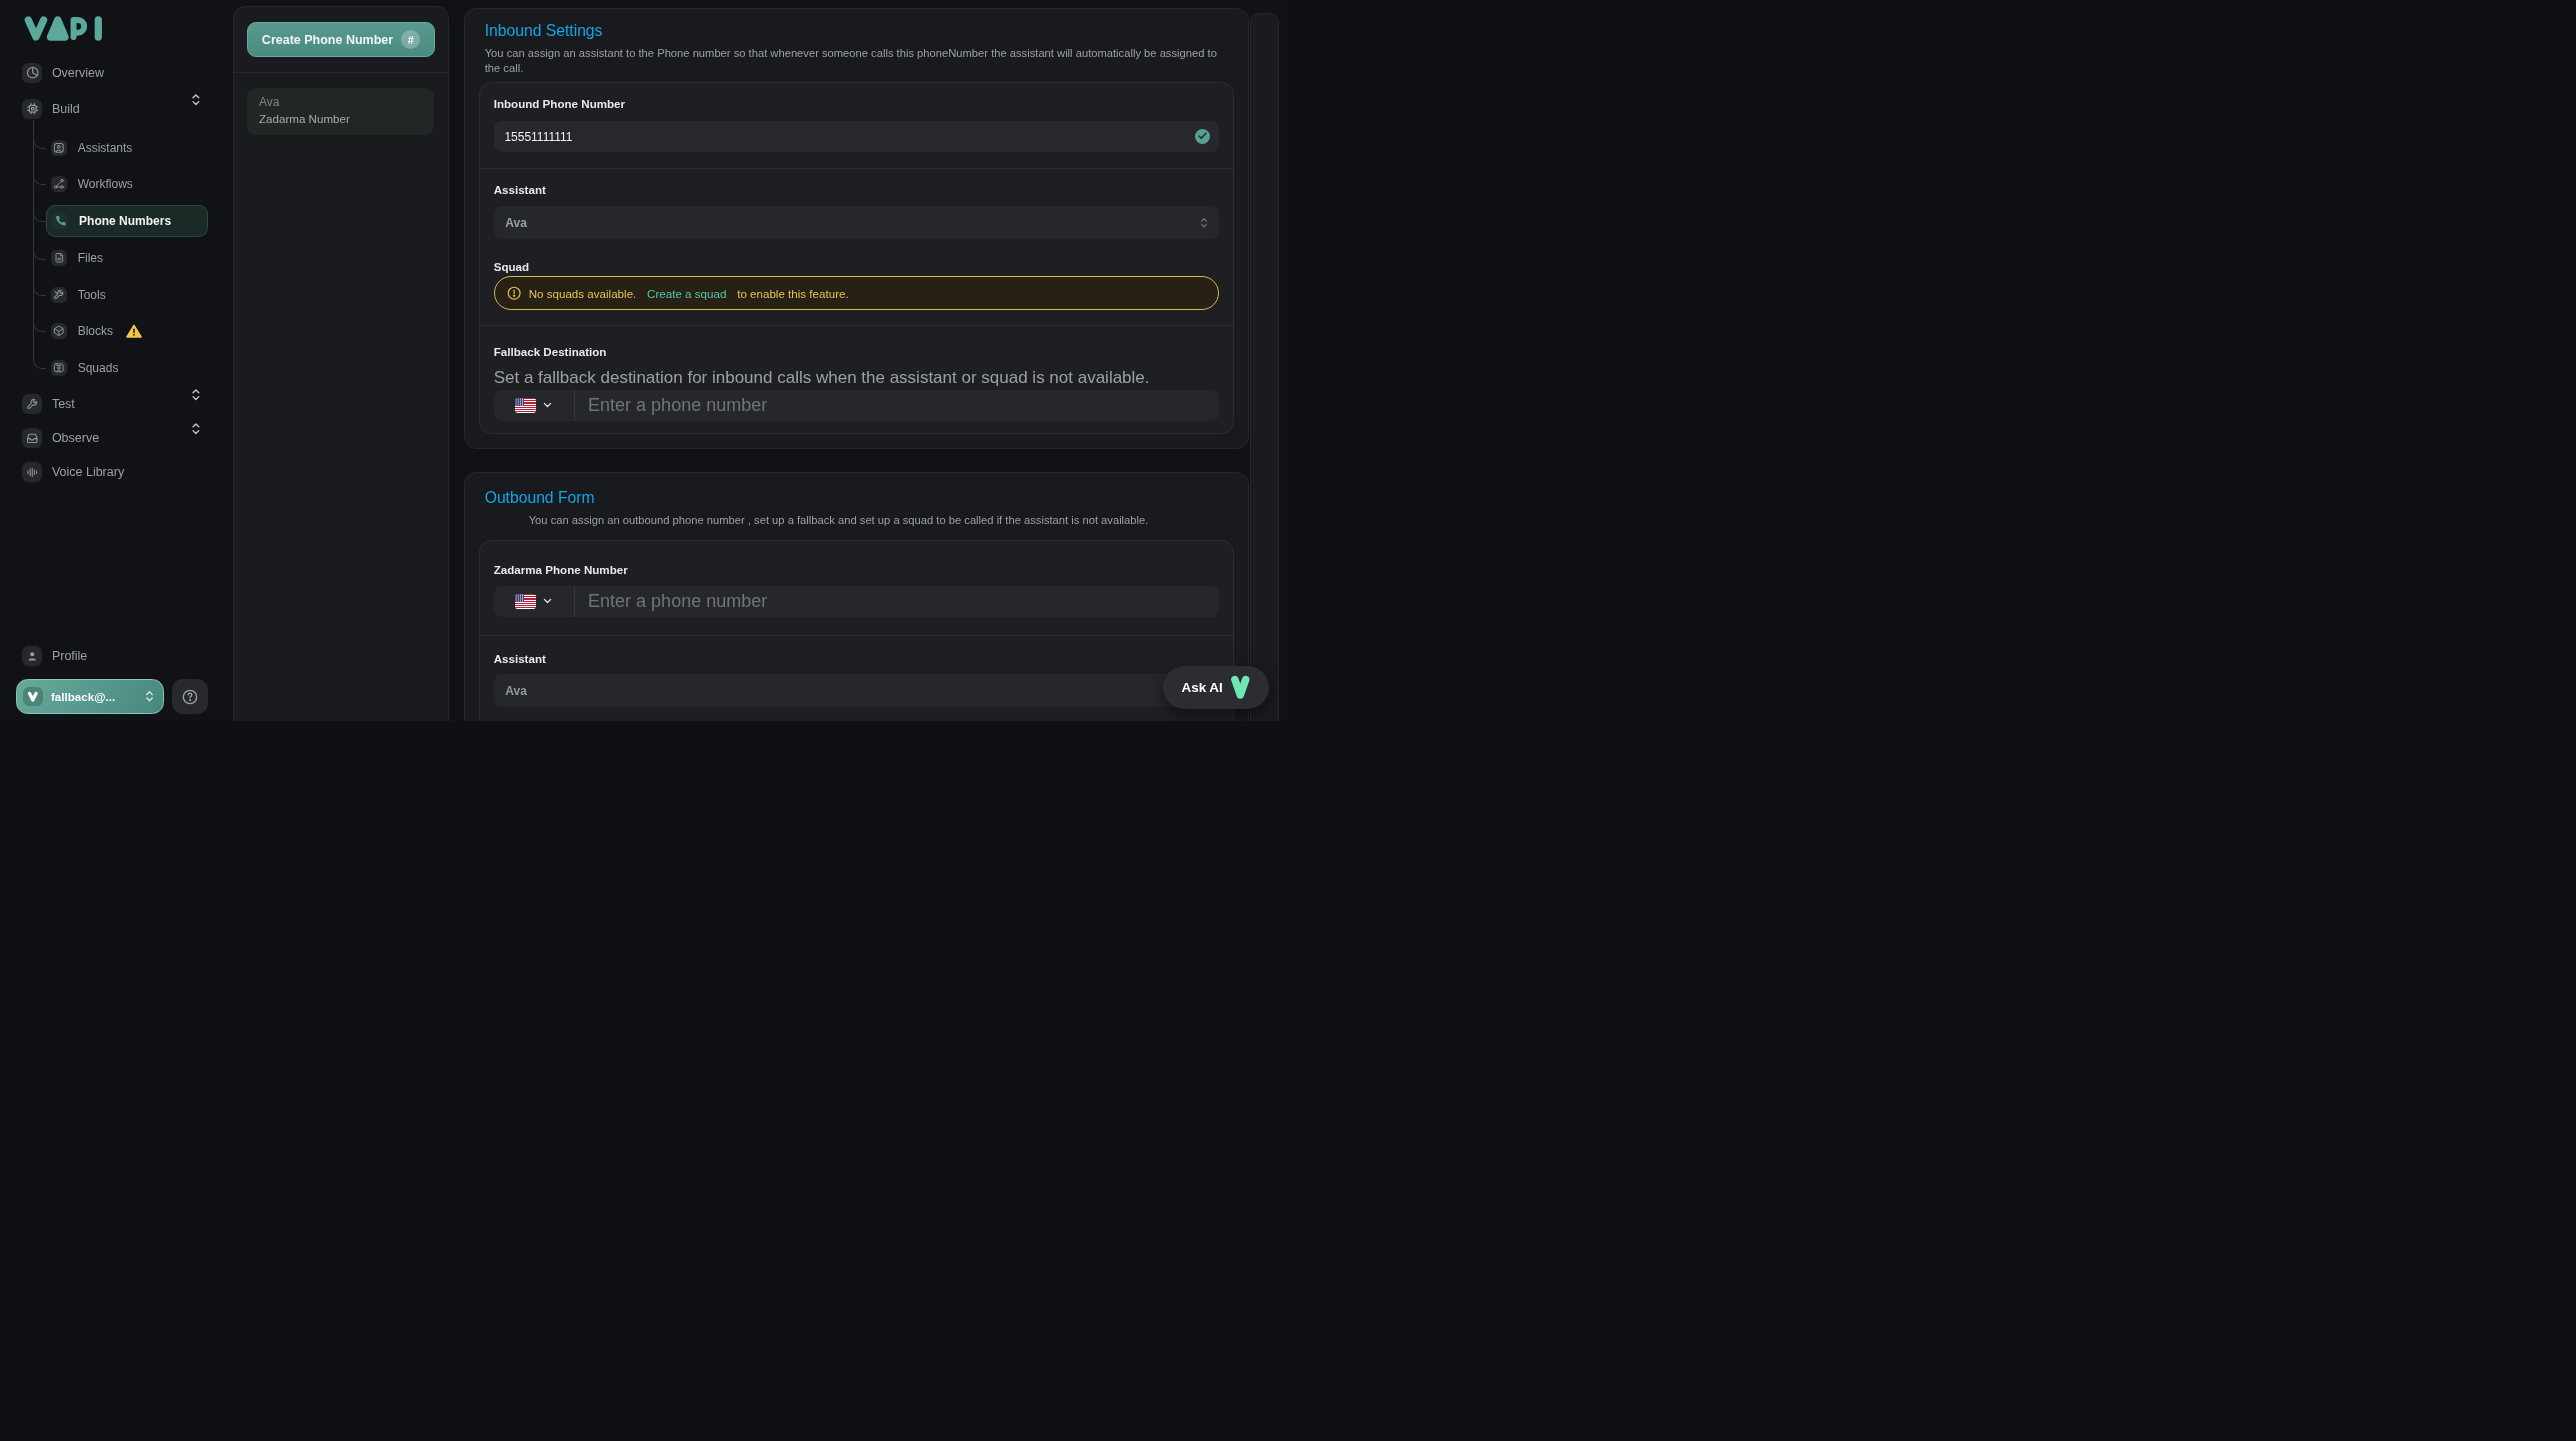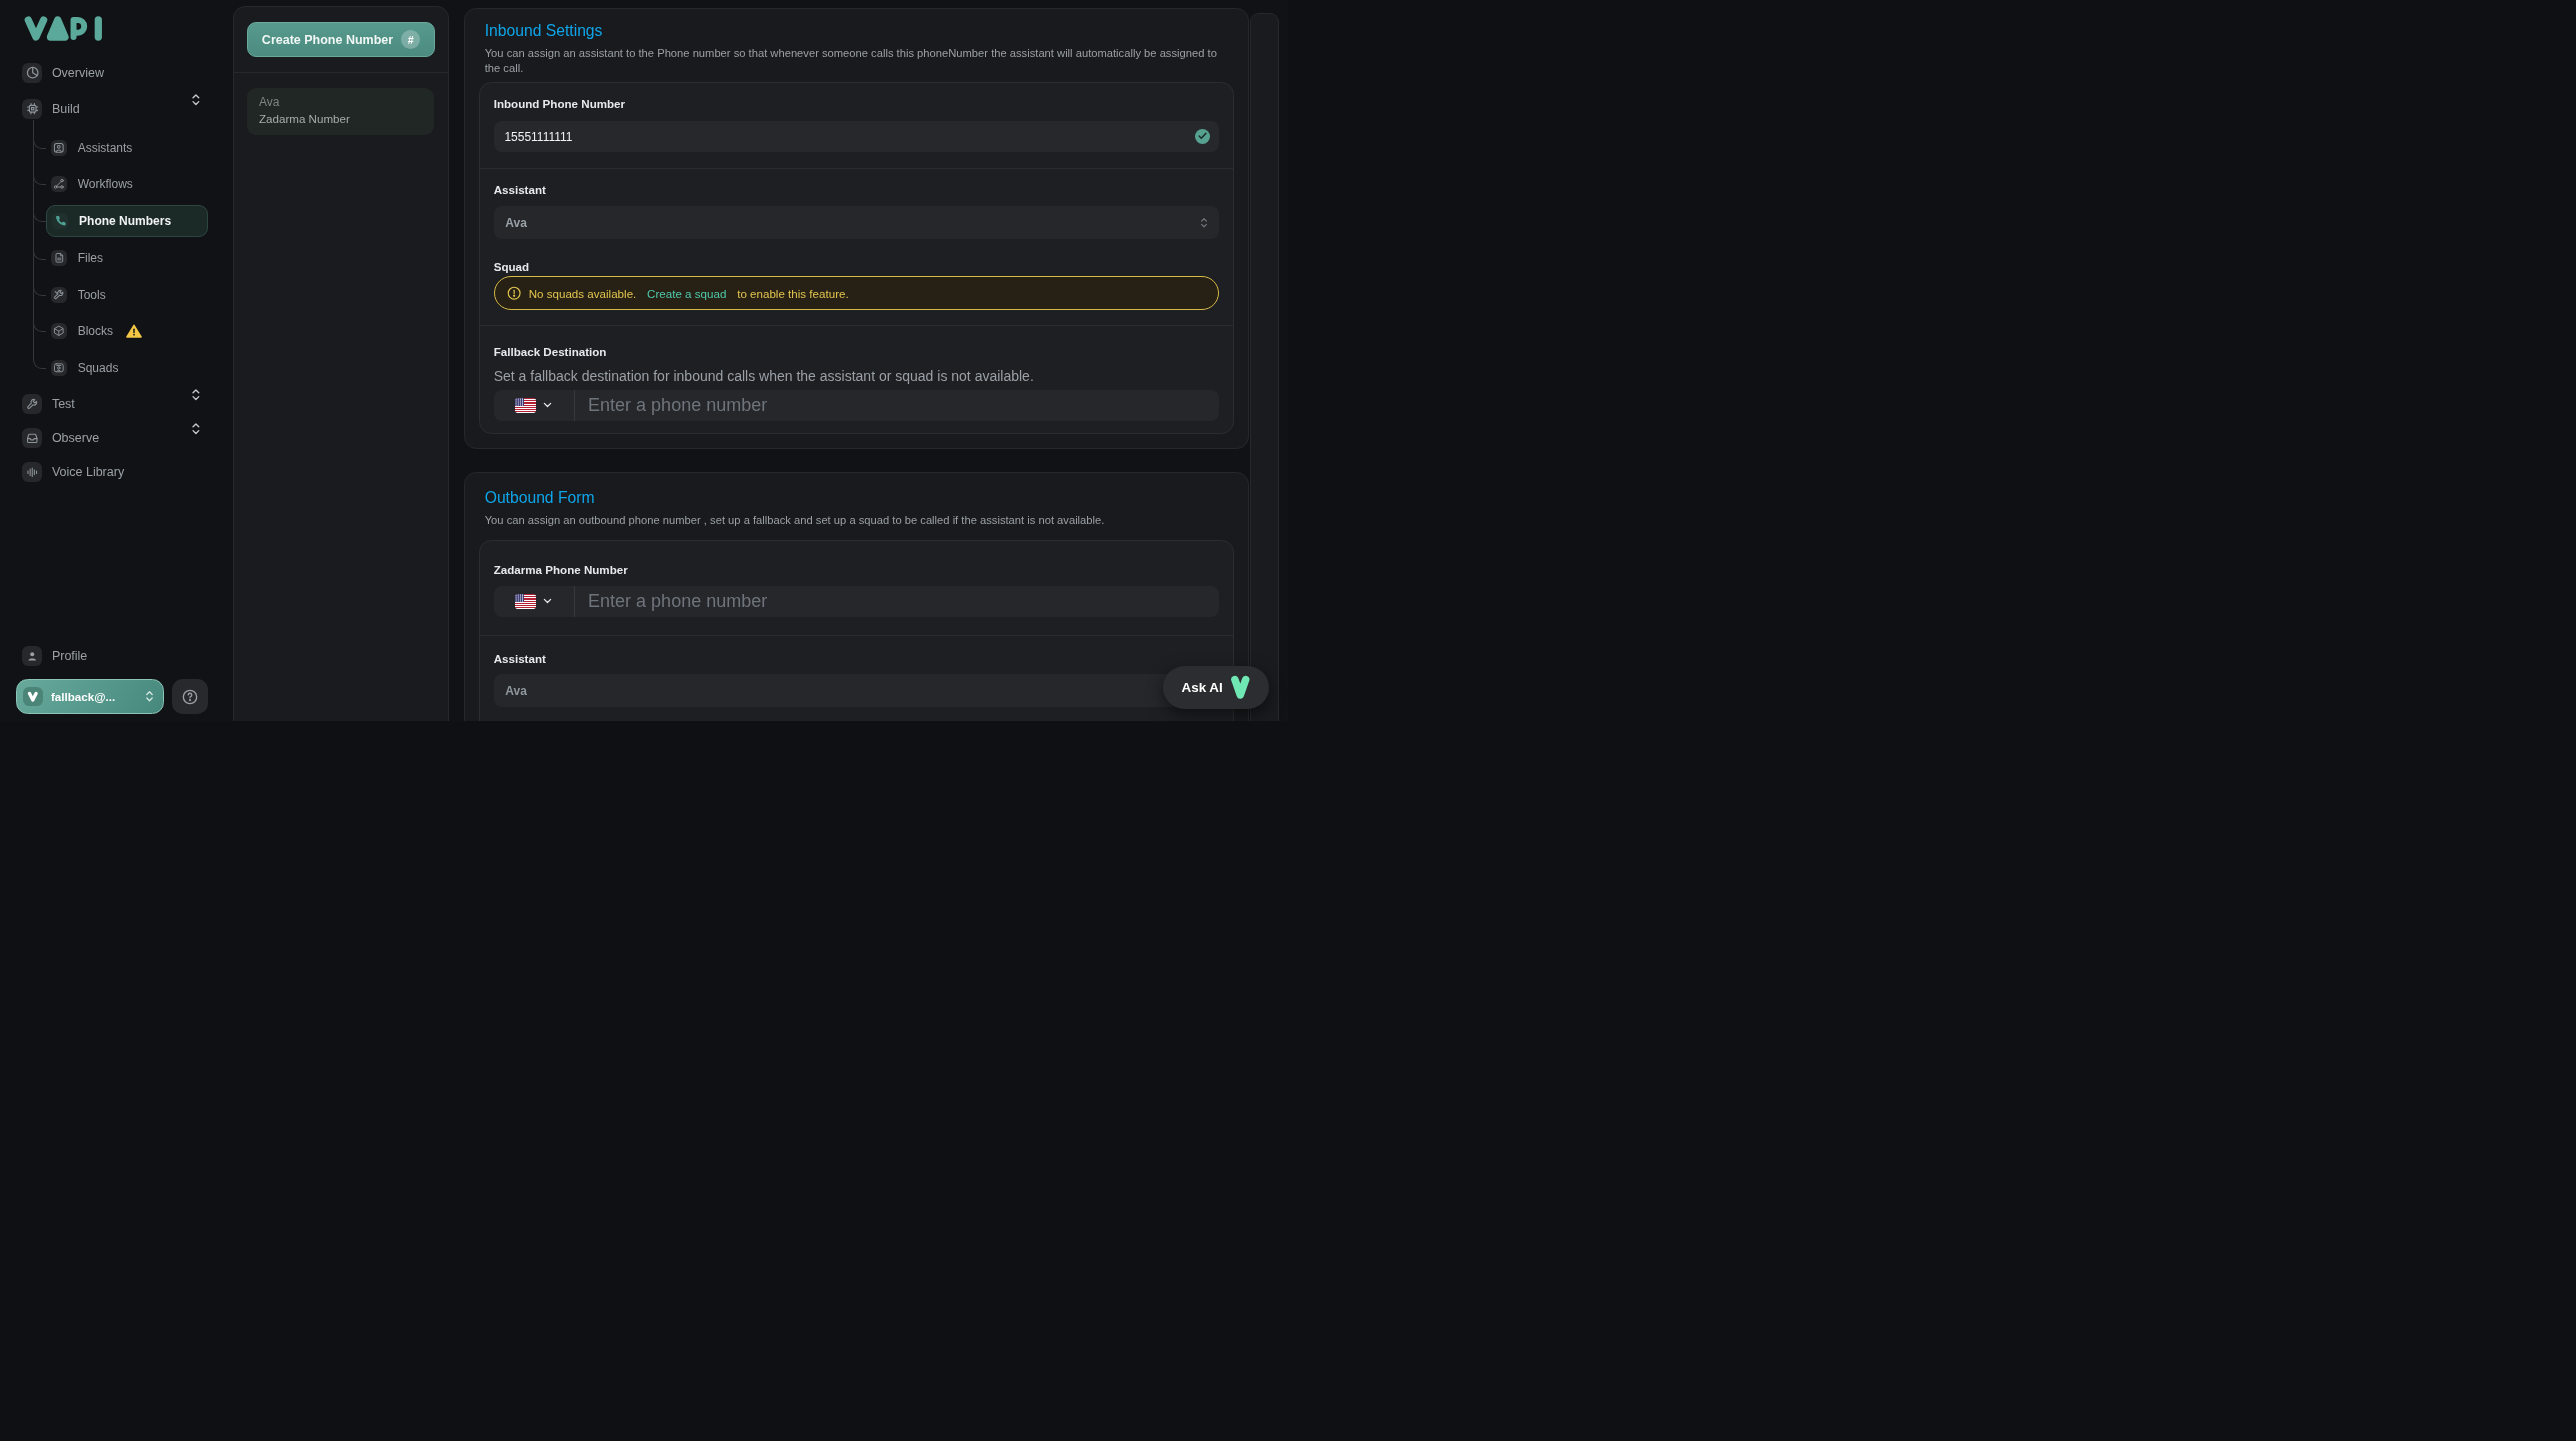--- a/index.html
+++ b/index.html
@@ -47,21 +47,21 @@
   
   .panel{position:absolute;left:464px;width:785px;background:#191a1d;border:0.9px solid #26282c;border-radius:12.5px;box-sizing:border-box;}
   .panel1{top:8px;height:441px;}
   .panel2{top:472px;height:537px;}
   .panel-title{position:absolute;left:19.7px;font-size:15.7px;font-weight:500;color:#0ea5e9;}
   .panel-desc{position:absolute;left:19.7px;max-width:750px;font-size:11.2px;line-height:15px;color:#9aa0a6;}
   .card{position:absolute;left:14.3px;right:14.3px;background:#1e1f23;border:0.9px solid #2b2d31;border-radius:12.5px;box-sizing:border-box;}
   .card1{top:73px;height:352px;}
   .card2{top:67px;height:358px;}
   .field-label{position:absolute;left:13.4px;font-size:11.6px;font-weight:600;color:#e7e9eb;}
-  .field-desc{position:absolute;left:13.4px;font-size:14px;color:#9aa0a6;}
+  .field-desc{position:absolute;left:13.4px;font-size:17px;color:#9aa0a6;}
   .tinput{position:absolute;left:13.4px;right:13.4px;height:31px;border-radius:8px;background:#27282c;
           display:flex;align-items:center;box-sizing:border-box;cursor:text;}
   .tinput .value{font-size:12px;color:#f1f2f3;padding-left:10.7px;}
   .select{position:absolute;left:13.4px;right:13.4px;height:33px;border-radius:8px;background:#26272b;
           display:flex;align-items:center;justify-content:space-between;padding:0 11.6px;box-sizing:border-box;cursor:pointer;}
   .select .value{font-size:12px;font-weight:600;color:#98a0a7;}
   .hdivider{position:absolute;left:0;right:0;height:0.9px;background:#2a2c30;}
   .check-circle{position:absolute;right:9.8px;top:50%;margin-top:-7.6px;width:15px;height:15px;border-radius:50%;
                 background:#57a191;display:flex;align-items:center;justify-content:center;}
   .warn-box{position:absolute;left:13.4px;right:13.4px;height:34px;border-radius:17px;border:0.9px solid #d7b945;
@@ -350,21 +350,21 @@
             <path d="M1.5 1.5 L5 5 L8.5 1.5"></path>
           </svg>
         </span>
         <span class="placeholder">Enter a phone number</span>
       </div>
     </div>
   </div>
 
   <div class="panel panel2">
     <div class="panel-title" style="top:16px;">Outbound Form</div>
-    <div class="panel-desc" style="top:40px;">You can assign an outbound phone number , set up a fallback and set up a squad to be called if the assistant is not available.</div>
+    <div class="panel-desc" style="top:40px;margin-left:44px;">You can assign an outbound phone number , set up a fallback and set up a squad to be called if the assistant is not available.</div>
 
     <div class="card card2">
       <div class="field-label" style="top:21.5px;">Zadarma Phone Number</div>
       <div class="phone-input" style="top:45px;">
         <span class="cc-seg">
           <span class="flag"></span>
           <svg width="9" height="6.3" viewBox="0 0 10 7" fill="none" stroke="#e8eaec" stroke-width="1.4" stroke-linecap="round" stroke-linejoin="round">
             <path d="M1.5 1.5 L5 5 L8.5 1.5"></path>
           </svg>
         </span>

